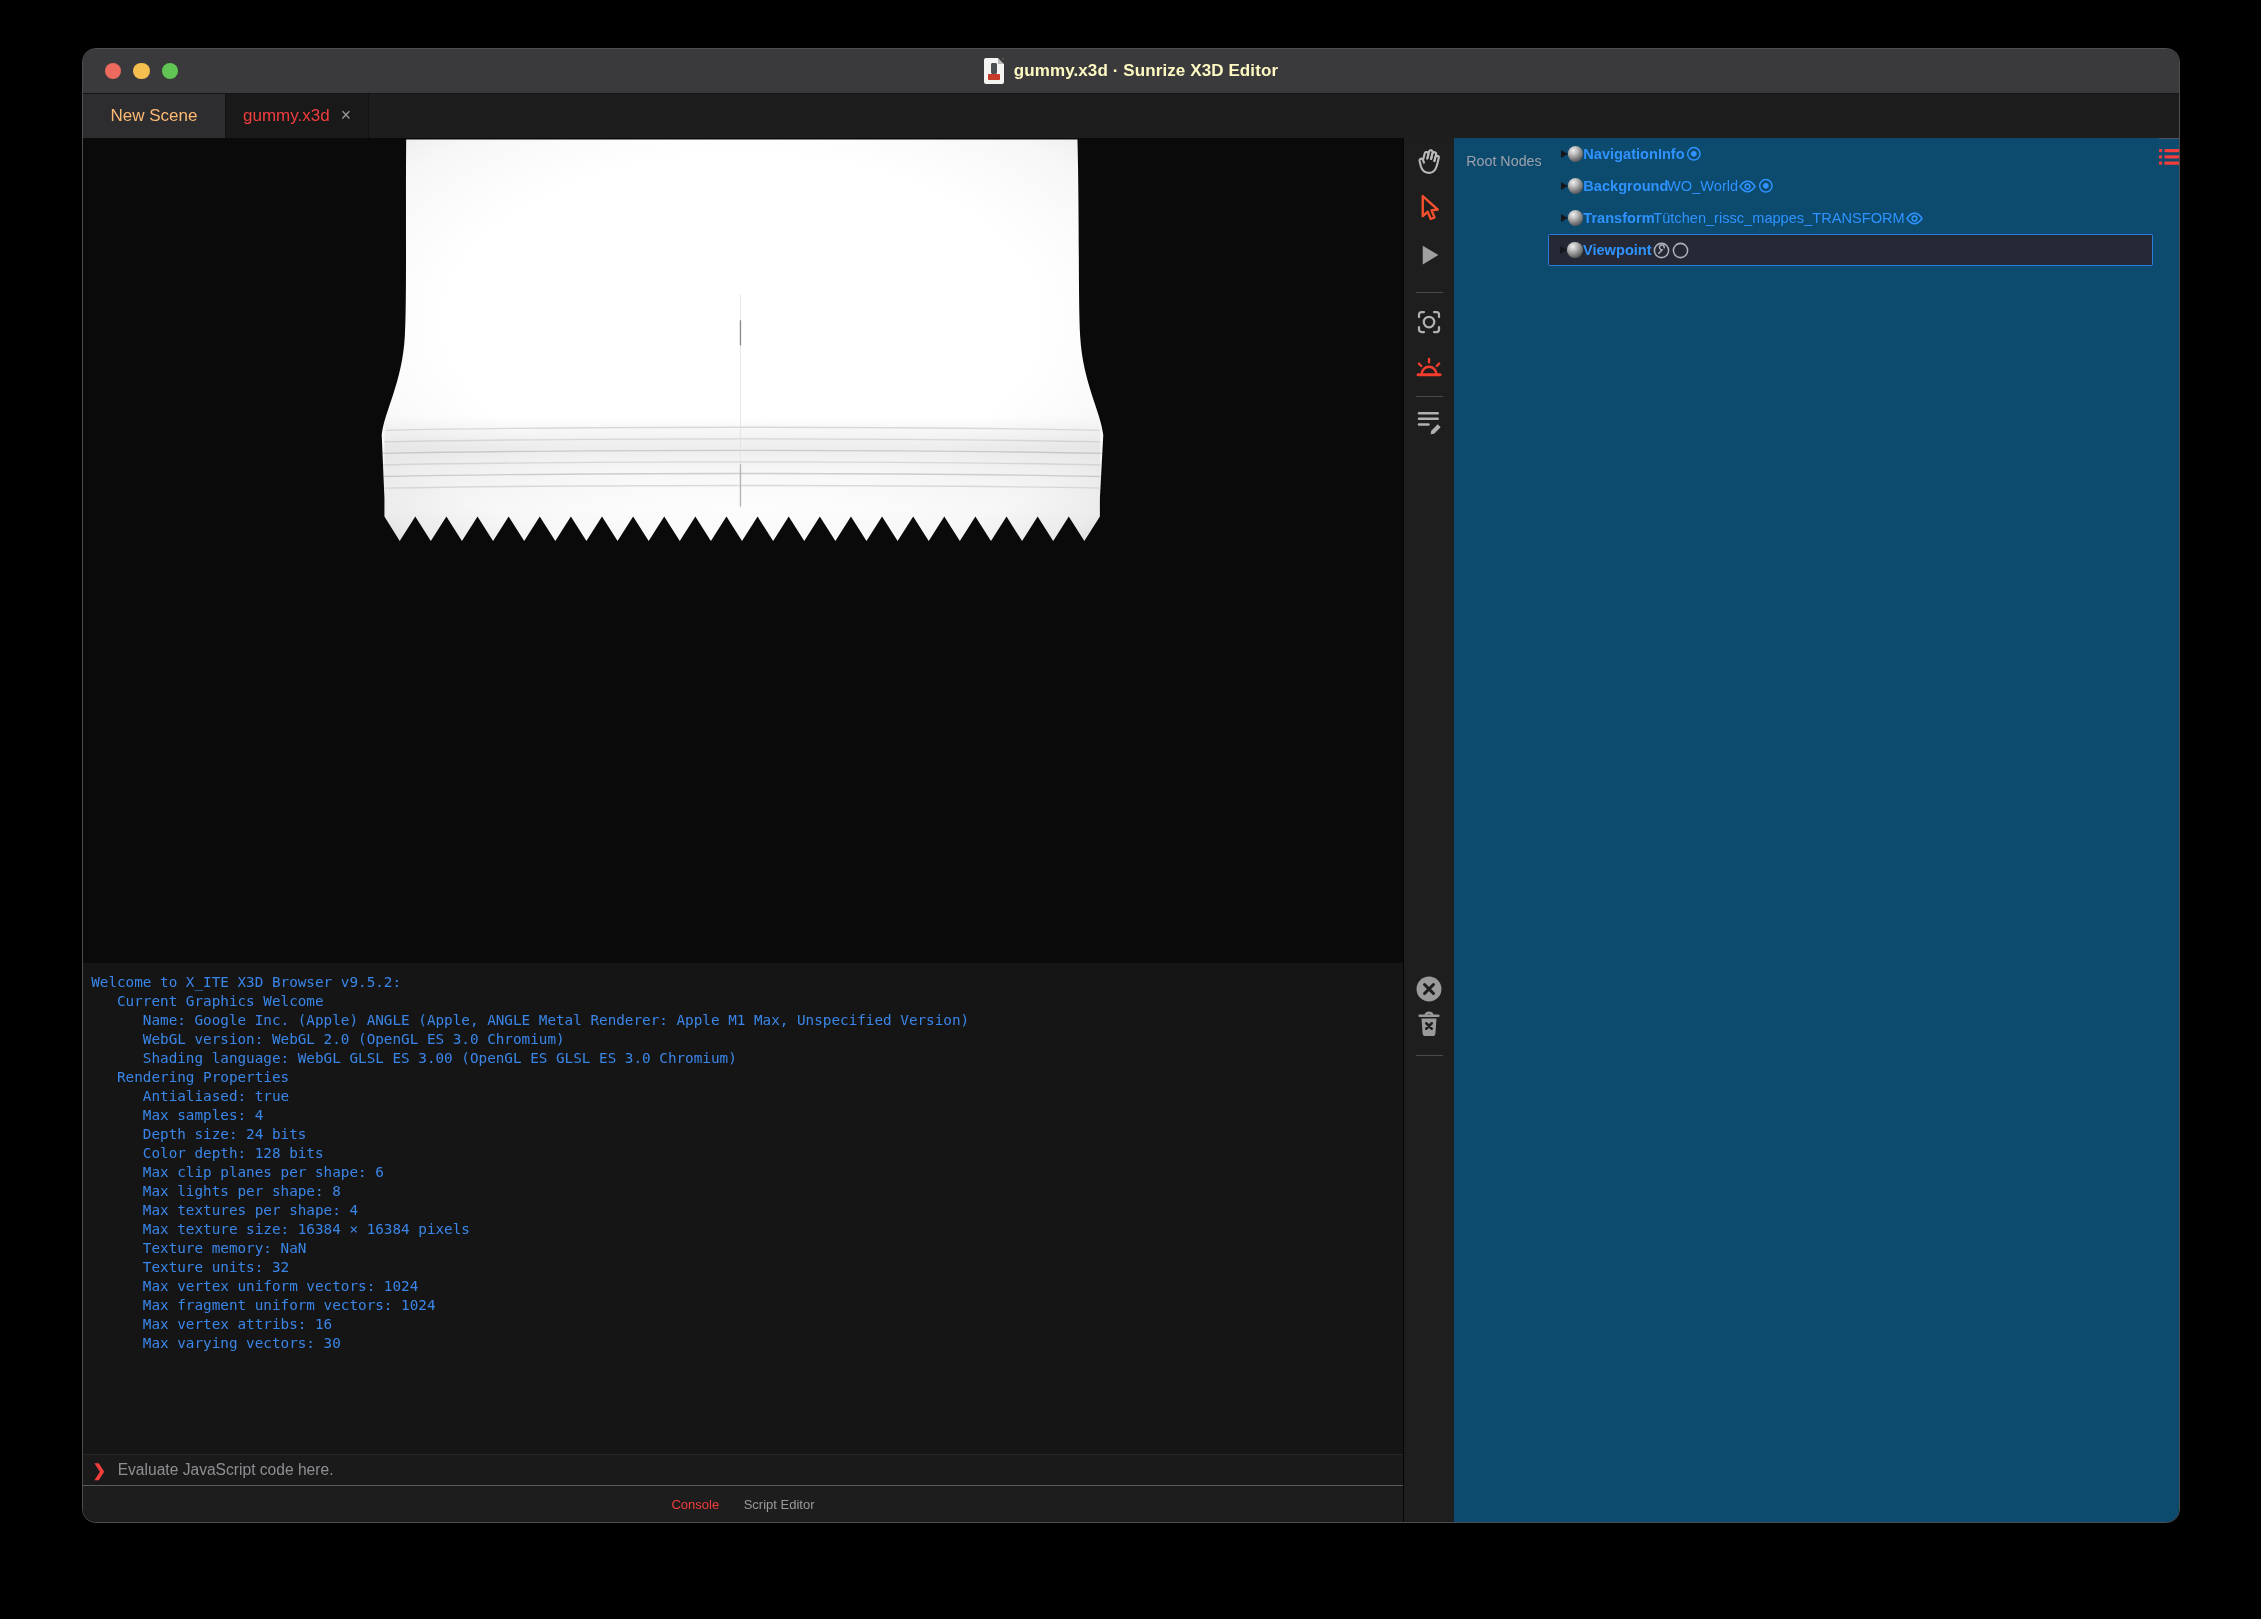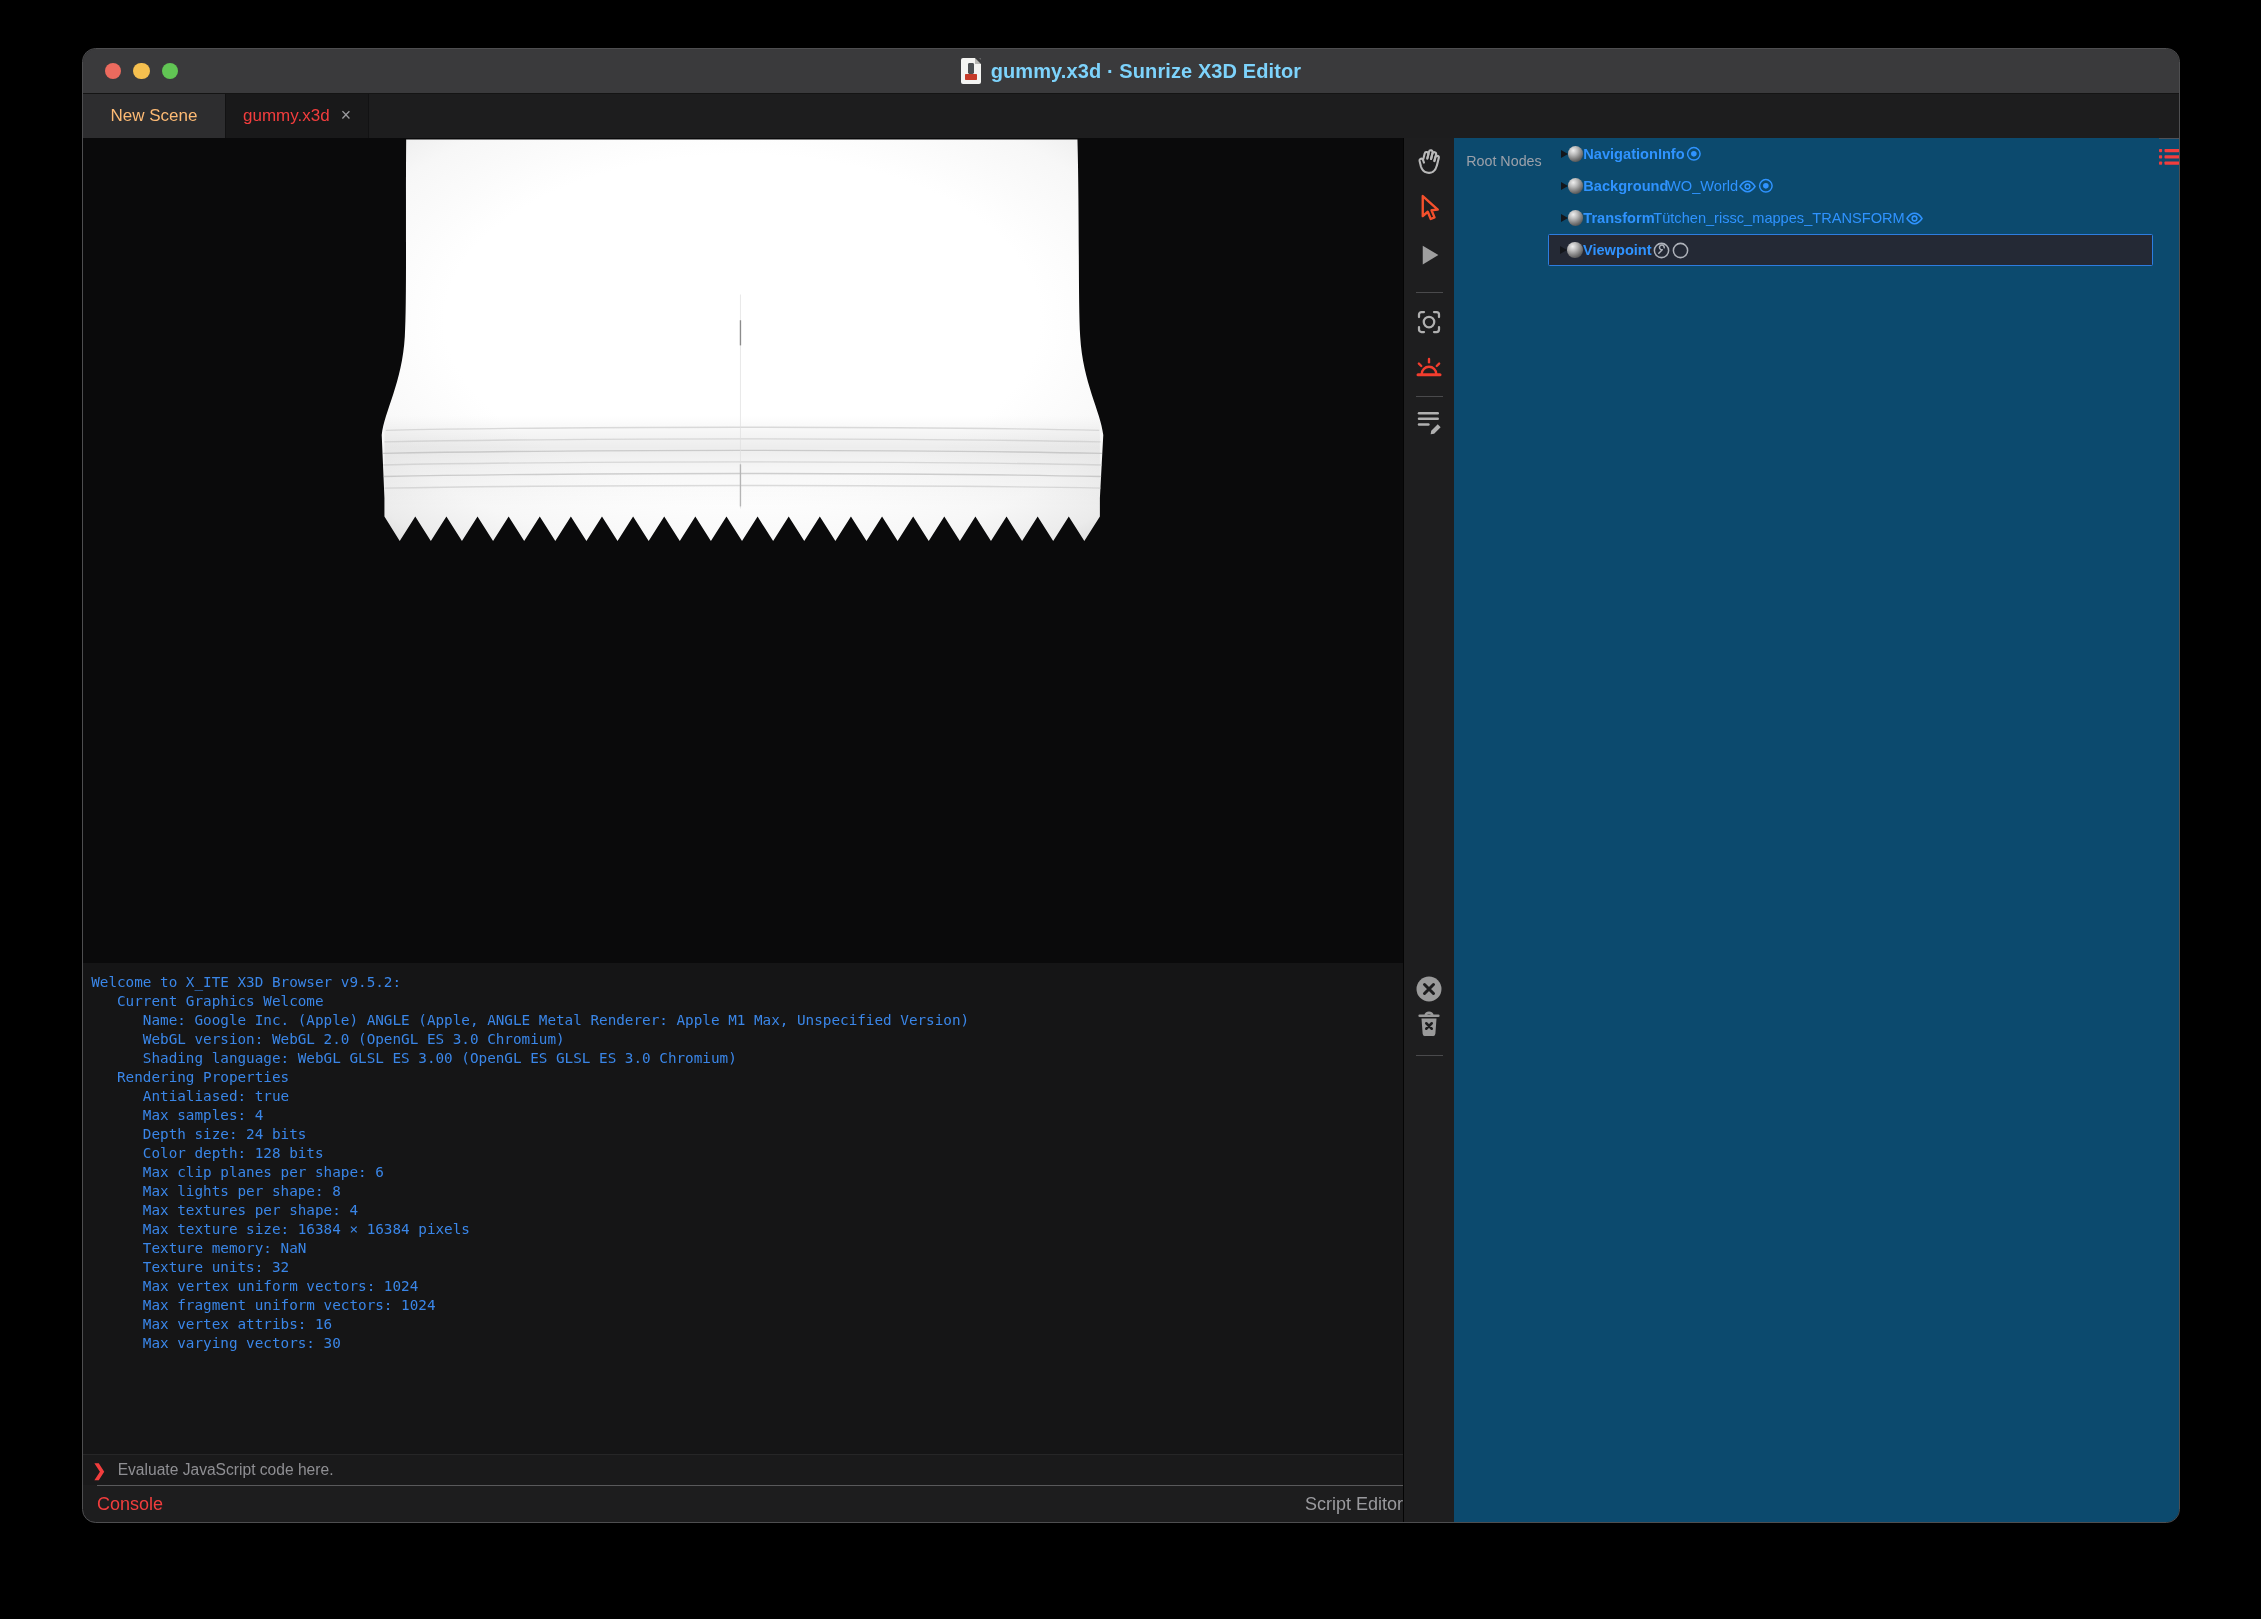--- a/index.html
+++ b/index.html
@@ -5,21 +5,21 @@
   html,body{margin:0;padding:0;background:#000;}
   body{width:2261px;height:1619px;position:relative;font-family:"Liberation Sans",sans-serif;-webkit-font-smoothing:antialiased;}
   .win{position:absolute;left:82px;top:48px;width:2098px;height:1475px;border-radius:13.6px;overflow:hidden;
        background:#1d1d1e;border:0.7px solid #4e4e50;box-sizing:border-box;display:flex;flex-direction:column;}
   
   .titlebar{height:44px;background:#3a3a3c;border-bottom:0.7px solid #141414;position:relative;flex:0 0 auto;}
   .lights{position:absolute;left:22px;top:0;height:100%;display:flex;align-items:center;gap:12.2px;}
   .light{width:16.3px;height:16.3px;border-radius:50%;}
   .light.red{background:#ec6a5e;} .light.yellow{background:#f5bf4f;} .light.green{background:#61c554;}
   .titlewrap{position:absolute;left:0;right:0;top:0;height:100%;display:flex;align-items:center;justify-content:center;gap:9.5px;}
-  .title{color:#7dd3fc;font-size:20px;font-weight:bold;letter-spacing:0.1px;}
+  .title{color:#fef9c3;font-size:17px;font-weight:bold;letter-spacing:0.1px;}
   .doc-icon{width:20.4px;height:26px;background:#f4f4f2;border-radius:2px;position:relative;overflow:hidden;}
   .doc-icon .fold{position:absolute;right:0;top:0;width:0;height:0;border-left:6.8px solid #b9b9b6;border-top:6.8px solid #3a3a3c;}
   .doc-icon .stamp{position:absolute;left:7.5px;top:5.4px;width:5.4px;height:11px;background:#4c4f52;border-radius:1.4px;}
   .doc-icon .stampbase{position:absolute;left:4.1px;top:16.3px;width:12.2px;height:5.4px;background:#c63b2a;border-radius:0.7px;}
   
   .tabbar{height:44px;background:#1f1f20;display:flex;flex:0 0 auto;}
   .tab{width:142px;display:flex;align-items:center;justify-content:center;gap:11px;font-size:17px;border-right:0.7px solid #121213;}
   .tab.inactive{background:#2d2d2f;color:#fdba74;}
   .tab.active{background:#19191a;color:#f23d3d;}
   .tab .close{color:#9b9b9f;font-size:17.7px;line-height:1;}
@@ -29,21 +29,21 @@
   .leftcol{width:1320px;display:flex;flex-direction:column;flex:0 0 auto;}
   .viewport{height:825px;background:#0a0a0b;position:relative;flex:0 0 auto;overflow:hidden;}
   .bagsvg{position:absolute;left:296px;top:0;}
   
   .console{flex:1;background:#151516;overflow:hidden;padding:9.5px 0 0 8.2px;}
   .console .line{white-space:pre;font-family:"DejaVu Sans Mono",monospace;font-size:14.3px;line-height:19px;color:#3a86e8;}
   .inputrow{height:31px;background:#1a1a1b;border-top:0.7px solid #262627;display:flex;align-items:center;gap:9.5px;padding-left:9.5px;flex:0 0 auto;box-sizing:border-box;}
   .prompt{color:#f23d3d;font-size:16.3px;font-weight:bold;}
   .jsinput{background:transparent;border:none;outline:none;flex:1;font-size:15.6px;color:#cfcfcf;font-family:"Liberation Sans",sans-serif;}
   .jsinput::placeholder{color:#8f8f93;opacity:1;}
-  .footerbar{height:37px;background:#1d1d1e;border-top:0.7px solid #59595b;display:flex;align-items:center;justify-content:space-between;gap:24.5px;font-size:18px;flex:0 0 auto;box-sizing:border-box;margin-left:14px;}
+  .footerbar{height:37px;background:#1d1d1e;border-top:0.7px solid #59595b;display:flex;align-items:center;justify-content:center;gap:24.5px;font-size:13px;flex:0 0 auto;box-sizing:border-box;}
   .ftab.active{color:#f23d3d;} .ftab.inactive{color:#9a9a9e;}
   
   .strip{width:50px;background:#1e1e1f;border-left:0.7px solid #040404;position:relative;flex:0 0 auto;}
   .tool{position:absolute;left:10.2px;width:30px;height:30px;}
   .hr{position:absolute;left:11.6px;width:27px;border-top:0.7px solid #4a4a4c;}
   
   .panel{flex:1;background:#0c4a6e;display:flex;flex-direction:row;min-width:0;}
   .panel-head{padding:15px 0 9.5px 12.2px;color:#9ca1aa;font-size:14.3px;flex:0 0 auto;}
   .tree{flex:1;}
   .trow{height:32px;display:flex;align-items:center;gap:0;padding-left:19px;box-sizing:border-box;}

